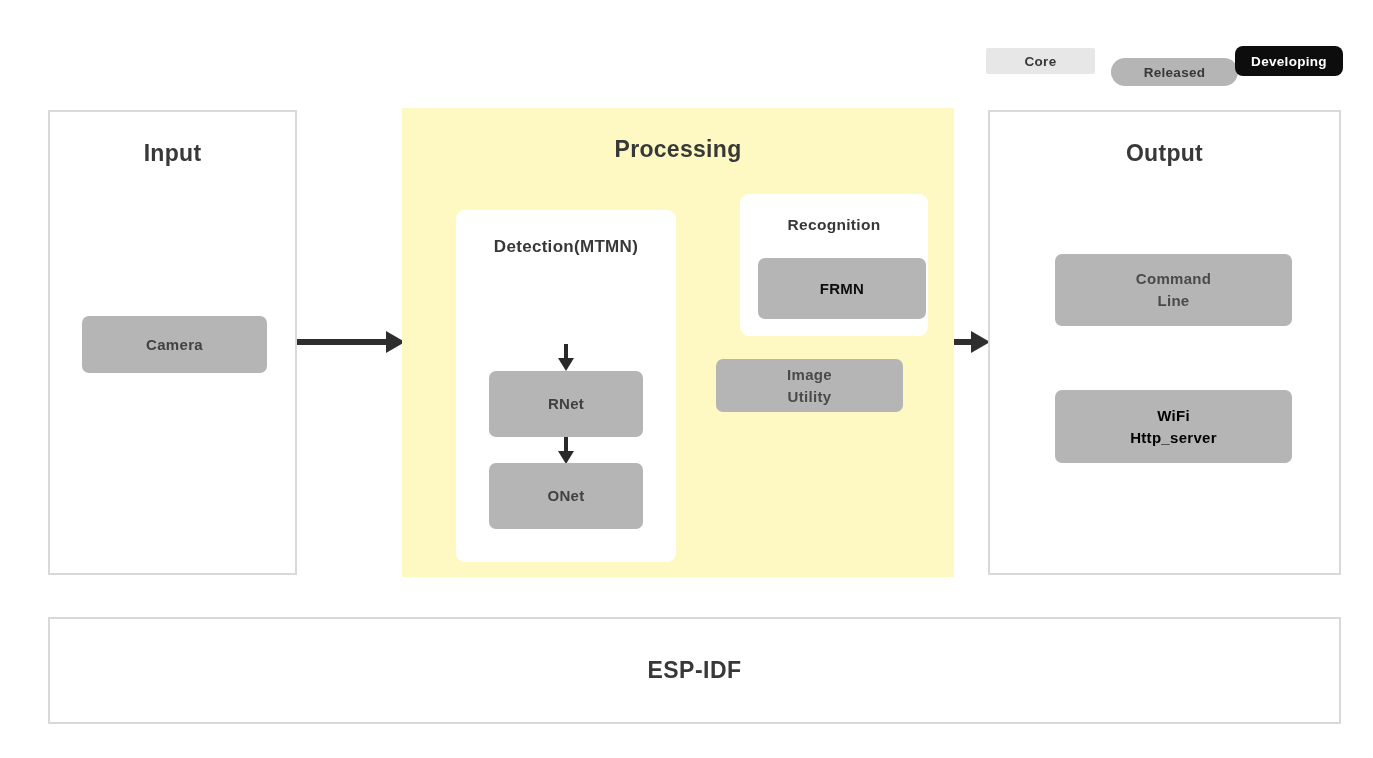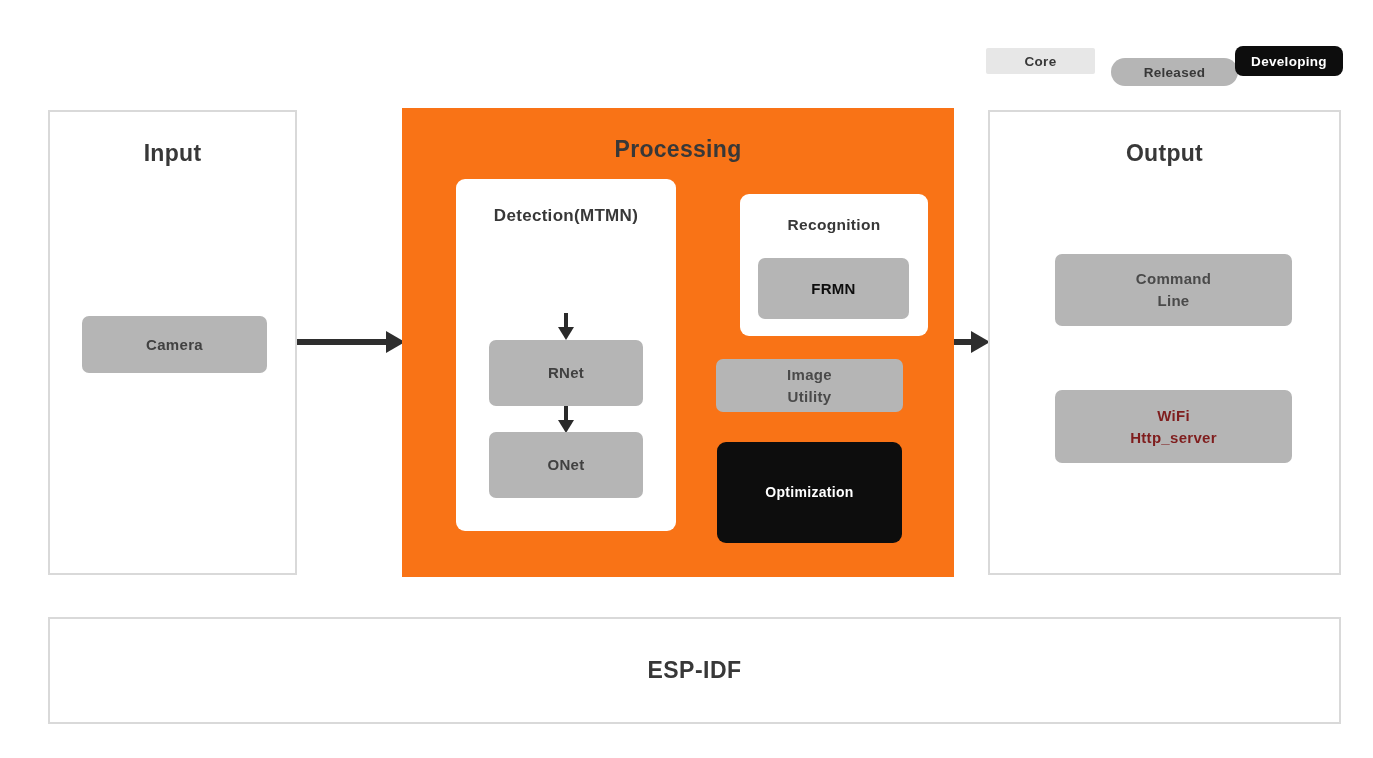--- a/index.html
+++ b/index.html
@@ -29,21 +29,21 @@
   .badge-released   { left: 1111px; top: 47px; width: 127px; height: 28px; background: #b5b5b5; border-radius: 14px; margin-top: 11px; }
   .badge-developing { left: 1235px; top: 46px; width: 108px; height: 30px; background: #0d0d0d; border-radius: 8px; color: #ffffff; }
 
   
   .panel {
     position: absolute;
     background: #ffffff;
     border: 2px solid #d9d9d9;
   }
   .panel-input      { left: 48px;  top: 110px; width: 249px;  height: 465px; }
-  .panel-processing { left: 402px; top: 108px; width: 552px;  height: 469px; background: #f97316; border: none; }
+  .panel-processing { left: 402px; top: 108px; width: 552px;  height: 469px; background: #fef9c3; border: none; }
   .panel-output     { left: 988px; top: 110px; width: 353px;  height: 465px; }
   .panel-espidf     { left: 48px;  top: 617px; width: 1293px; height: 107px;
                       display: flex; align-items: center; justify-content: center; }
 
   .panel-title {
     position: absolute;
     left: 0; right: 0;
     top: 28px;
     text-align: center;
     font-size: 23px;
@@ -69,46 +69,46 @@
     justify-content: center;
     font-size: 15px;
     font-weight: bold;
     color: #414141;
     text-align: center;
     line-height: 1.45;
     letter-spacing: 0.3px;
   }
   .node-camera   { left: 32px;  top: 204px; width: 185px; height: 57px; text-align: center; }   
   .node-cmdline  { left: 65px;  top: 142px; width: 237px; height: 72px; color: #4a4a4a; } 
-  .node-wifi     { left: 65px;  top: 278px; width: 237px; height: 73px; color: #7f1d1d; }
+  .node-wifi     { left: 65px;  top: 278px; width: 237px; height: 73px; color: #000000; }
 
   
   .subpanel {
     position: absolute;
     background: #ffffff;
     border-radius: 9px;
   }
-  .subpanel-detection   { left: 54px;  top: 71px; width: 220px; height: 352px; }
+  .subpanel-detection   { left: 54px;  top: 102px; width: 220px; height: 352px; }
   .subpanel-recognition { left: 314px; top: 86px; width: 188px; height: 142px; margin-left: 24px; }
 
   .subpanel-title {
     position: absolute;
     left: 0; right: 0;
     text-align: center;
     font-weight: bold;
     color: #383838;
     letter-spacing: 0.3px;
   }
   .title-detection   { top: 27px; font-size: 17px; }
   .title-recognition { top: 22px; font-size: 15.5px; }
 
   .node-pnet { left: 33px; top: 68px;  width: 154px; height: 66px; }
   .node-rnet { left: 33px; top: 161px; width: 154px; height: 66px; }
   .node-onet { left: 33px; top: 253px; width: 154px; height: 66px; }
-  .node-frmn { left: 18px; top: 64px;  width: 151px; height: 61px; color: #0d0d0d; }
+  .node-frmn { left: 18px; top: 64px;  width: 168px; height: 61px; color: #0d0d0d; }
 
   .node-imgutil  { left: 314px; top: 251px; width: 187px; height: 53px; color: #4a4a4a; }
   .node-optimize { left: 315px; top: 334px; width: 185px; height: 101px;
                    background: #0d0d0d; border-radius: 9px; color: #ffffff; font-size: 14px; }
 
   
   .harrow { position: absolute; }
   .harrow .stem { position: absolute; background: #2e2e2e; height: 6px; top: 8px; left: 0; }
   .harrow .head {
     position: absolute; top: 0; width: 0; height: 0;
@@ -189,23 +189,20 @@
       <div class="node node-frmn">
         <span>FRMN</span>
       </div>
     </div>
 
     <div class="node node-imgutil">
       <span>Image</span>
       <span>Utility</span>
     </div>
 
-    <div class="node node-optimize">
-      <span>Optimization</span>
-    </div>
   </div>
 
   <div class="harrow harrow-2">
     <div class="stem"></div>
     <div class="head"></div>
   </div>
 
   <div class="panel panel-output">
     <div class="panel-title">Output</div>
     <div class="node node-cmdline">

